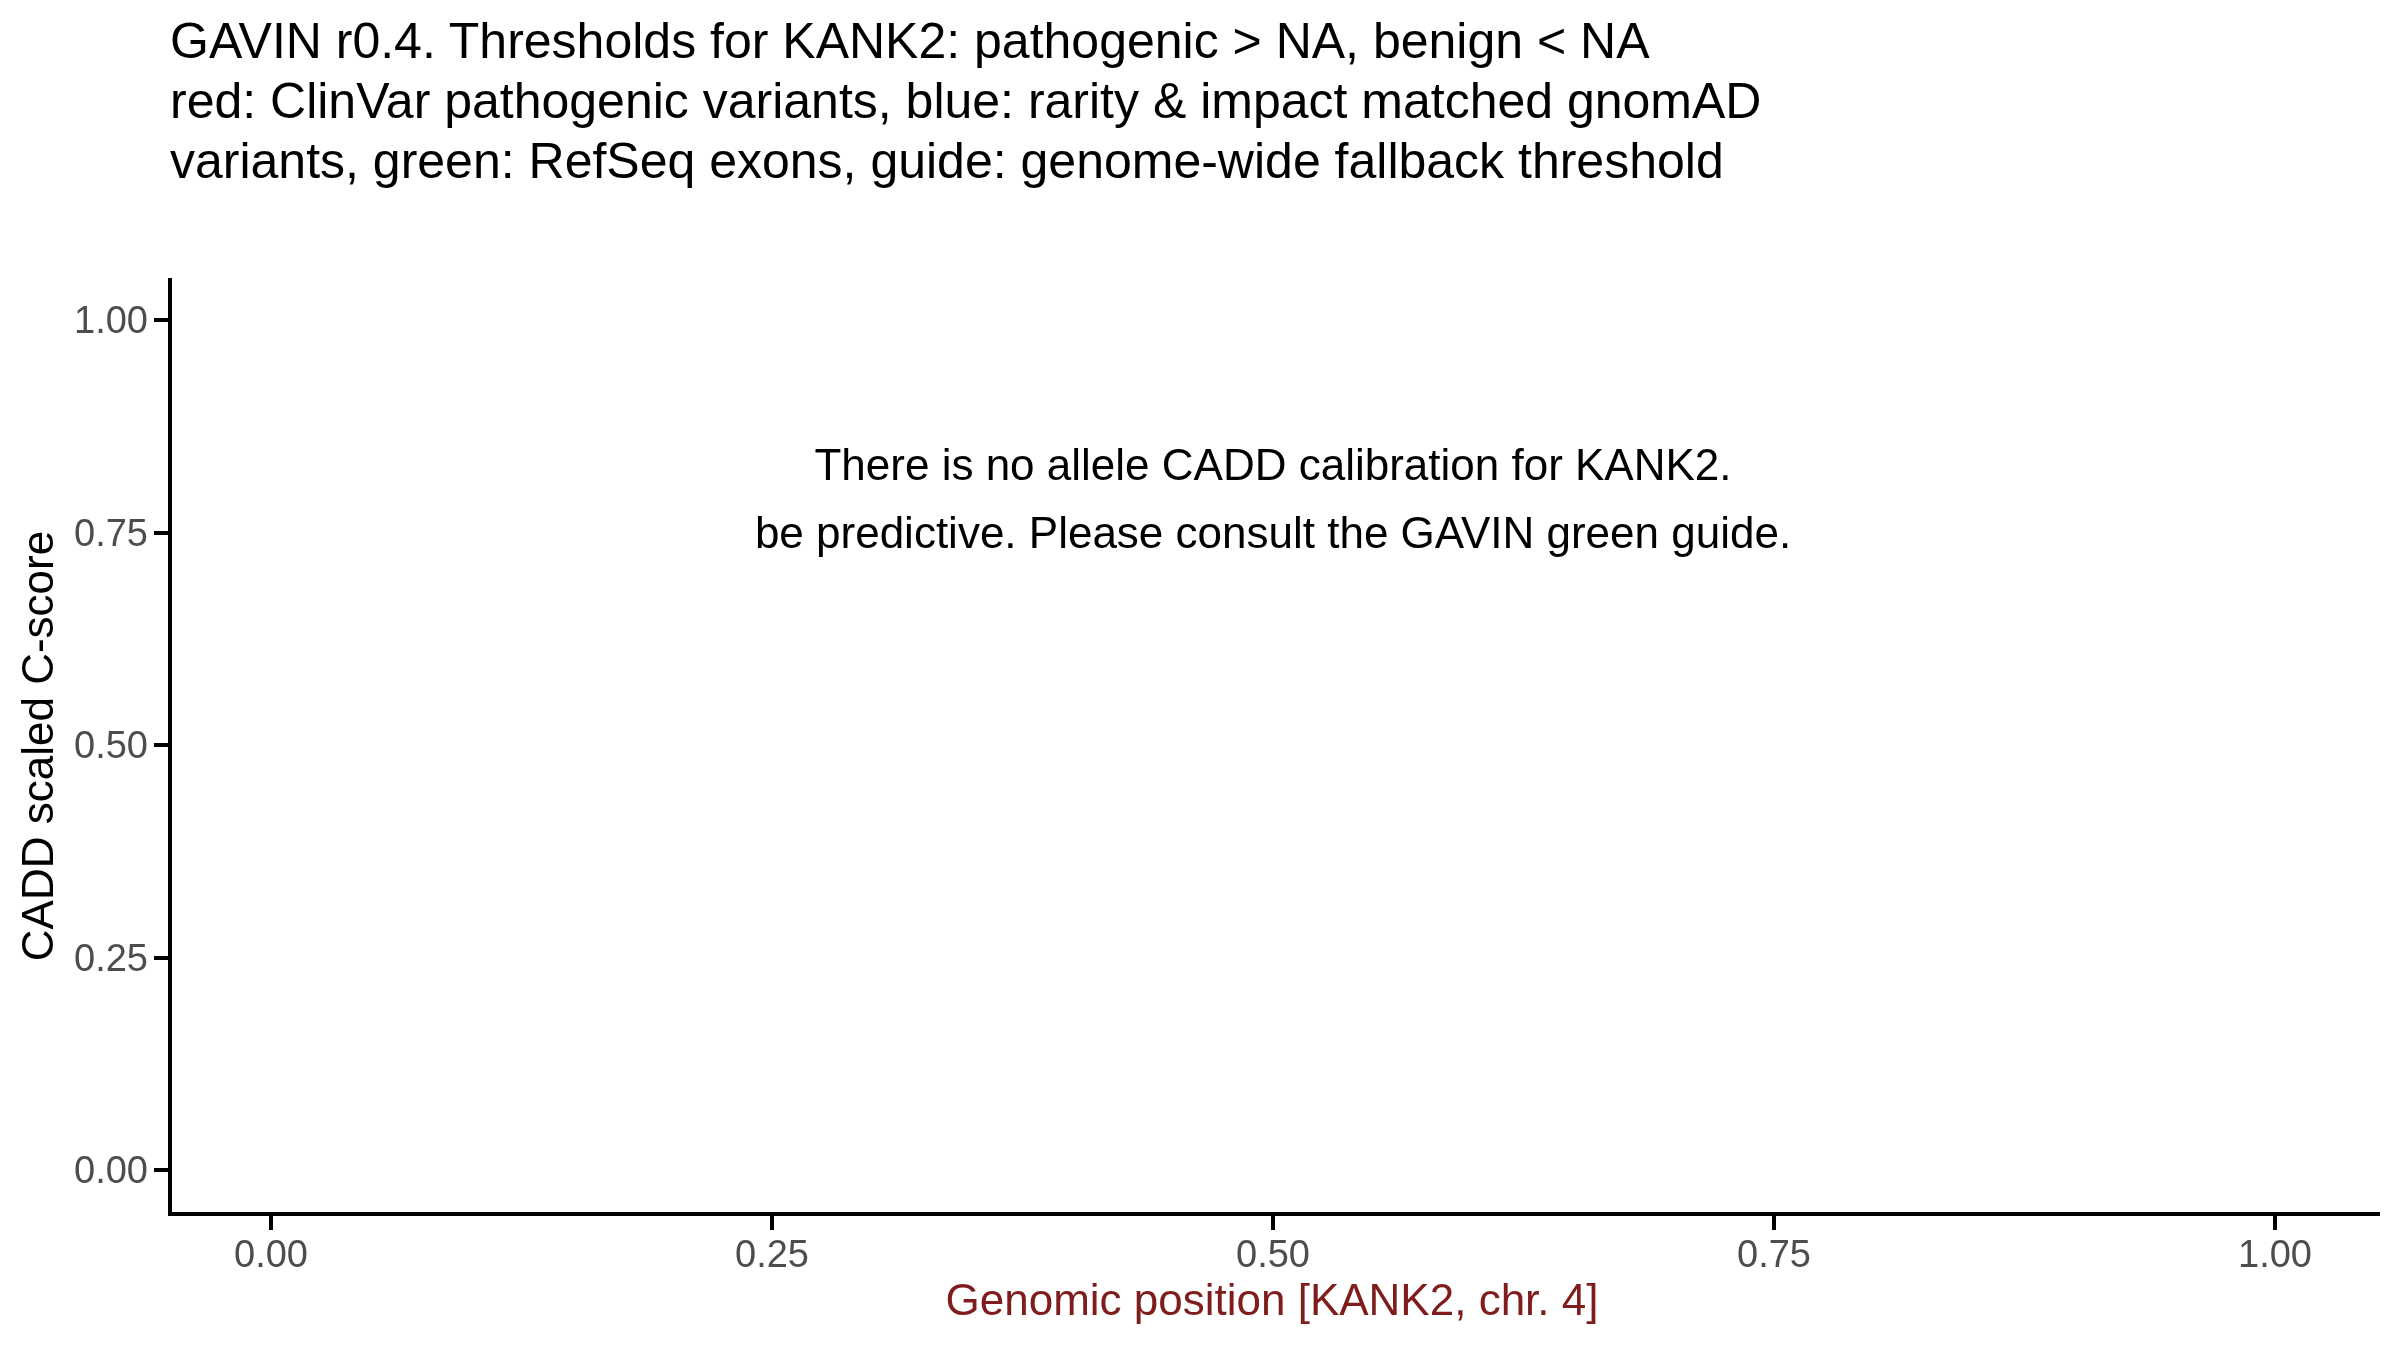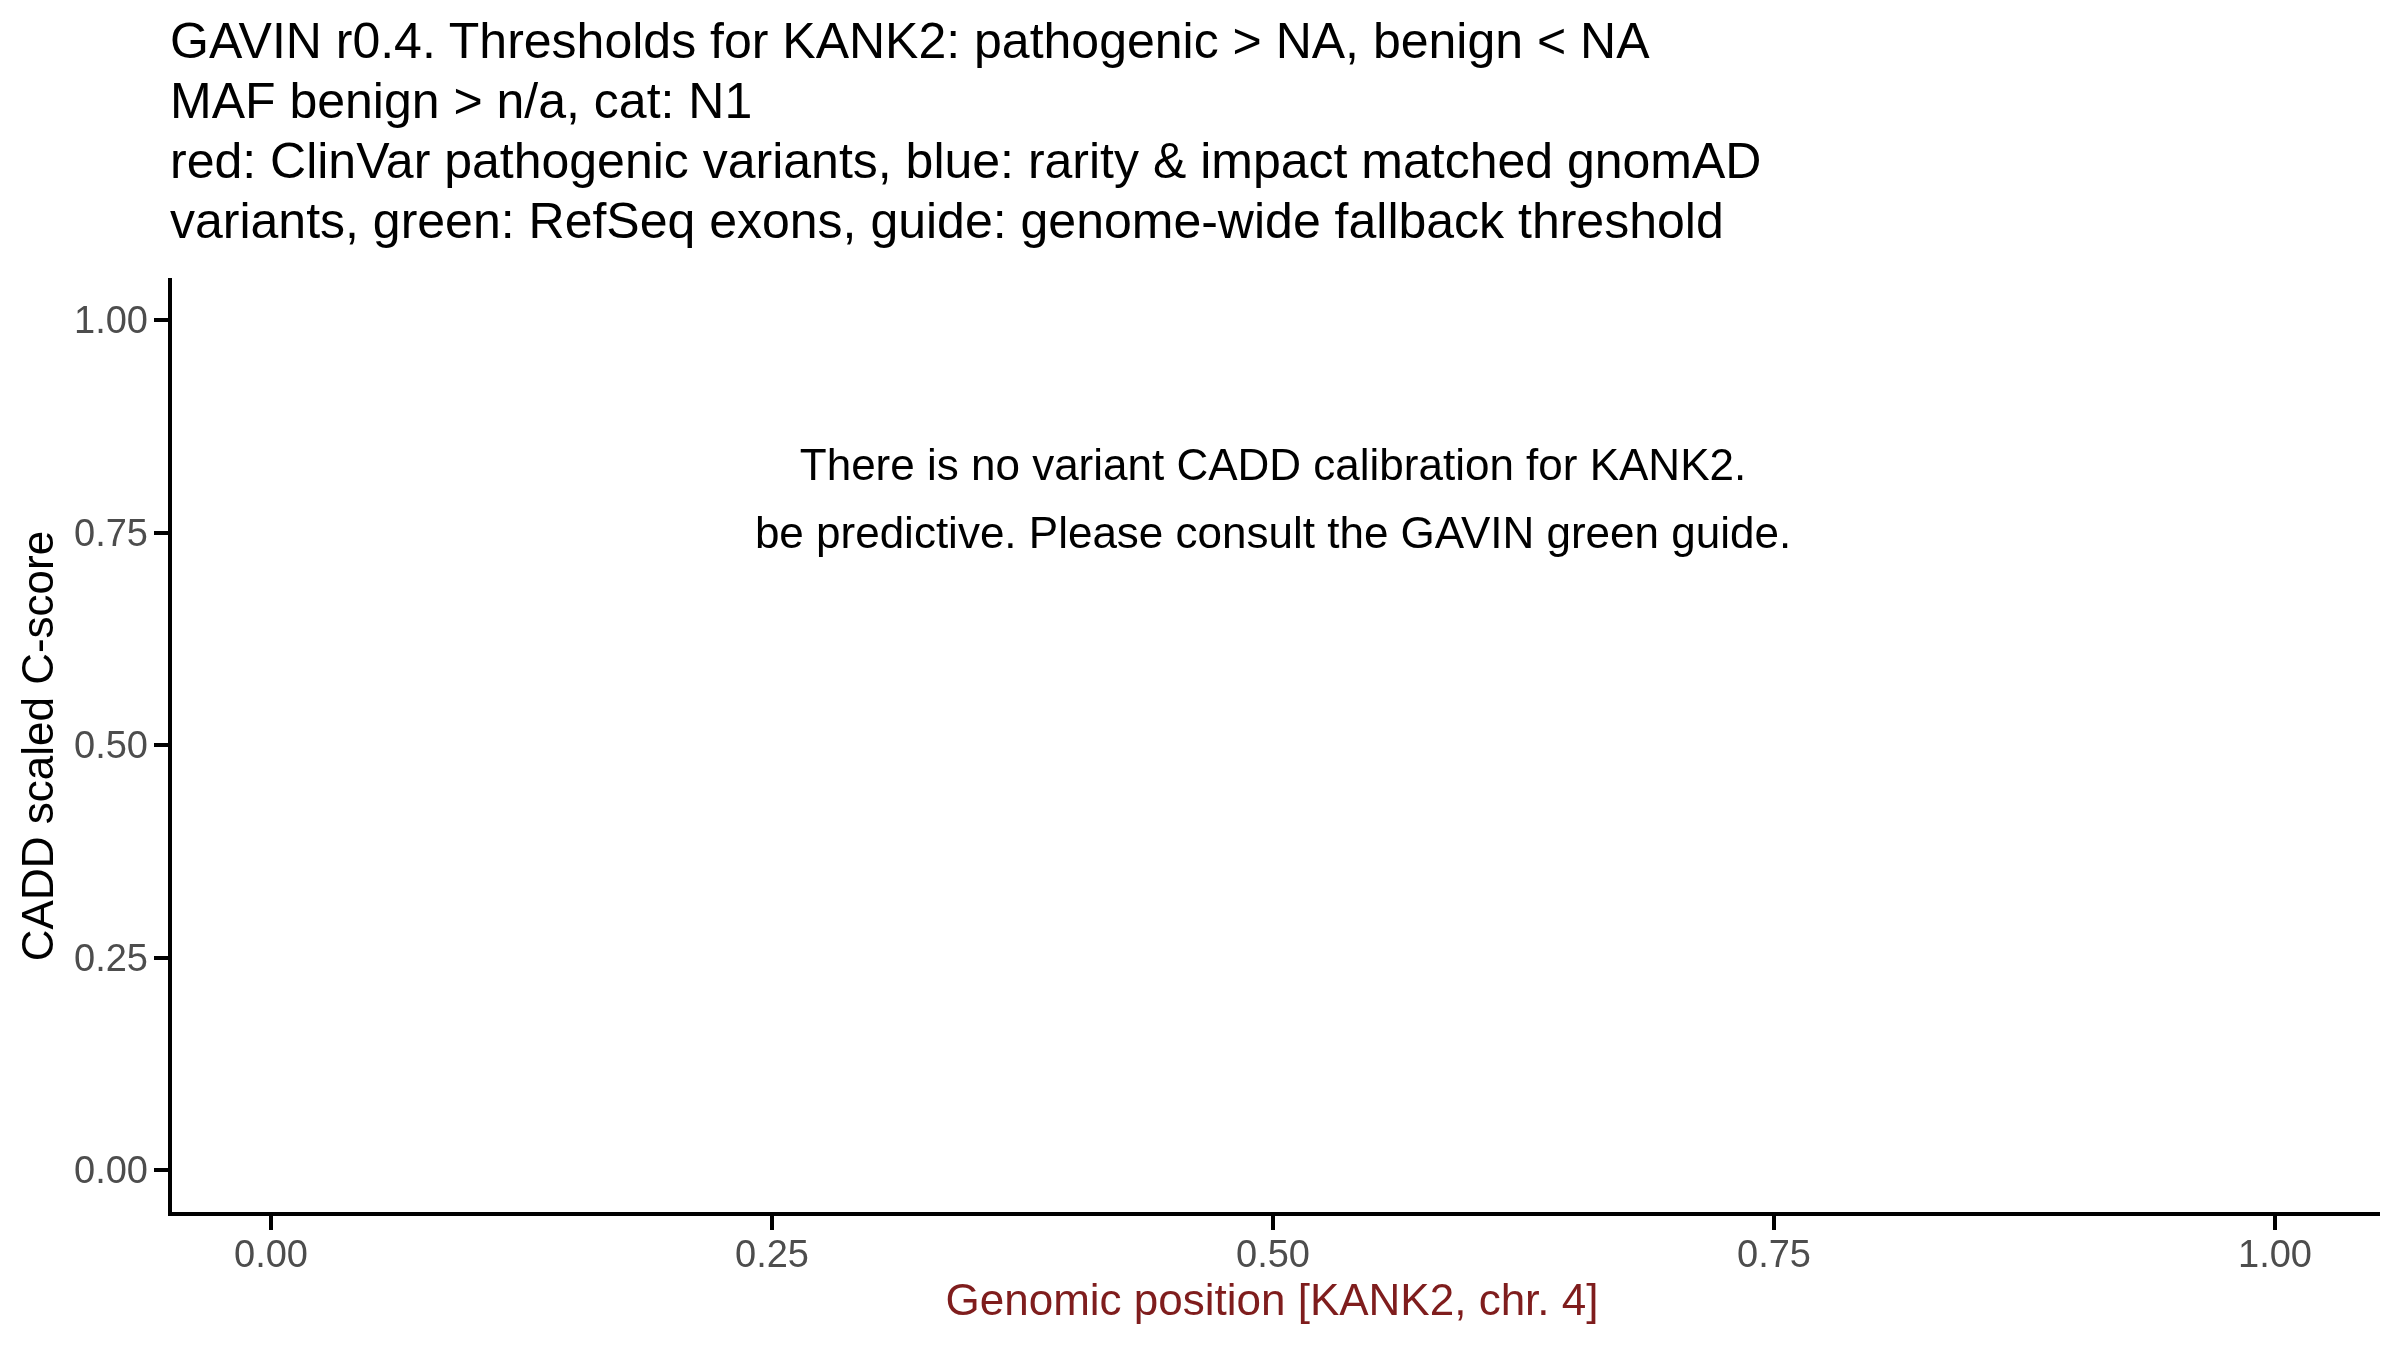--- a/index.html
+++ b/index.html
@@ -113,29 +113,28 @@
     white-space: nowrap;
   }
 </style>
 </head>
 <body>
 
 <div class="chart-root">
 
   <div class="chart-title">
     <div>GAVIN r0.4. Thresholds for KANK2: pathogenic &gt; NA, benign &lt; NA</div>
-    <div>MAF benign &gt; n/a, cat: N1</div>
     <div>red: ClinVar pathogenic variants, blue: rarity &amp; impact matched gnomAD</div>
     <div>variants, green: RefSeq exons, guide: genome-wide fallback threshold</div>
   </div>
 
   <div class="panel"></div>
 
   <div class="annotation">
-    <div>There is no variant CADD calibration for KANK2.</div>
+    <div>There is no allele CADD calibration for KANK2.</div>
     <div>be predictive. Please consult the GAVIN green guide.</div>
   </div>
 
   <div class="ytick" style="top:318px"></div>
   <div class="ytick" style="top:531px"></div>
   <div class="ytick" style="top:743px"></div>
   <div class="ytick" style="top:956px"></div>
   <div class="ytick" style="top:1168px"></div>
 
   <div class="ytick-label" style="top:299px">1.00</div>

